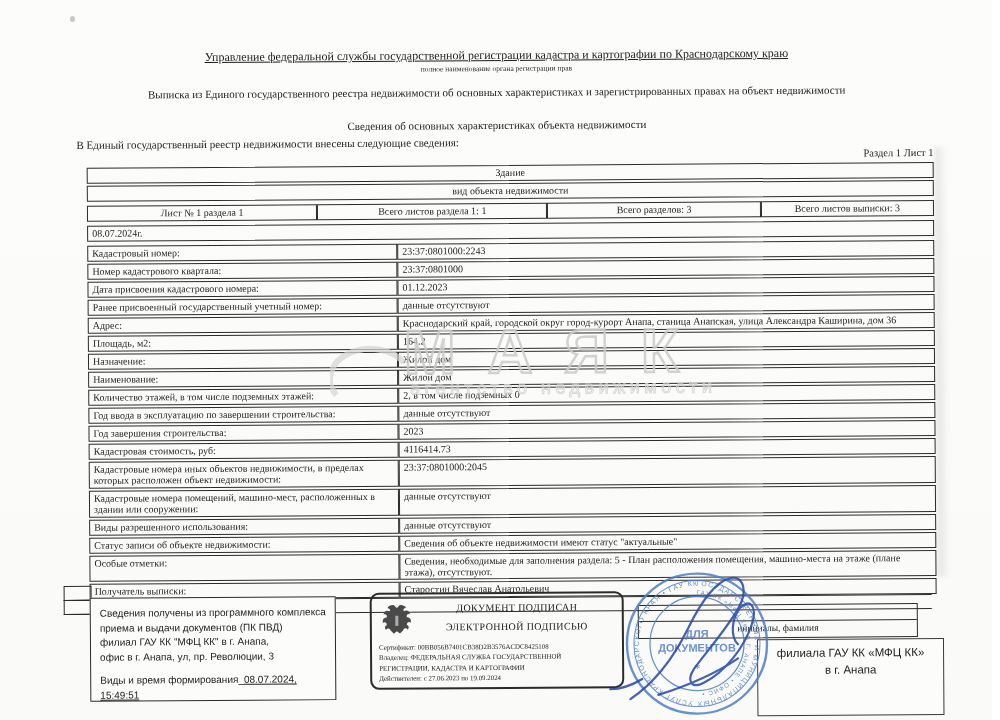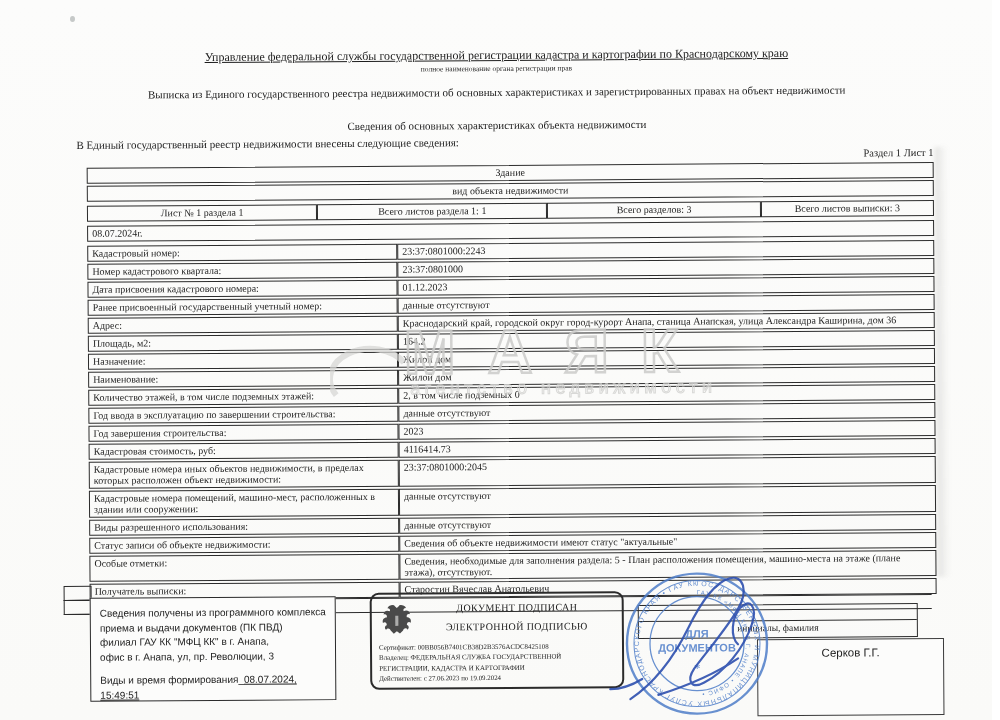--- a/index.html
+++ b/index.html
@@ -226,21 +226,22 @@
         <div>Действителен: с 27.06.2023 по 19.09.2024</div>
       </div>
     </div>
 
     <div class="init-box">
       <div class="init-top"></div>
       <div class="init-cap">инициалы, фамилия</div>
     </div>
 
     <div class="spec-box">
-      <div>Серков Г.Г.</div>
+      <div>филиала ГАУ КК «МФЦ КК»</div>
+      <div>в г. Анапа</div>
     </div>
 
     <svg class="round-stamp" width="146" height="146" viewBox="0 0 146 146">
       <g stroke="#4f7ec9" fill="none">
         <circle cx="73" cy="73" r="70" stroke-width="2.4"></circle>
         <circle cx="73" cy="73" r="63" stroke-width="1"></circle>
         <circle cx="73" cy="73" r="47" stroke-width="1.3"></circle>
       </g>
       <defs>
         <path id="ringO" d="M73 15 a58 58 0 1 1 -0.1 0" fill="none"></path>

